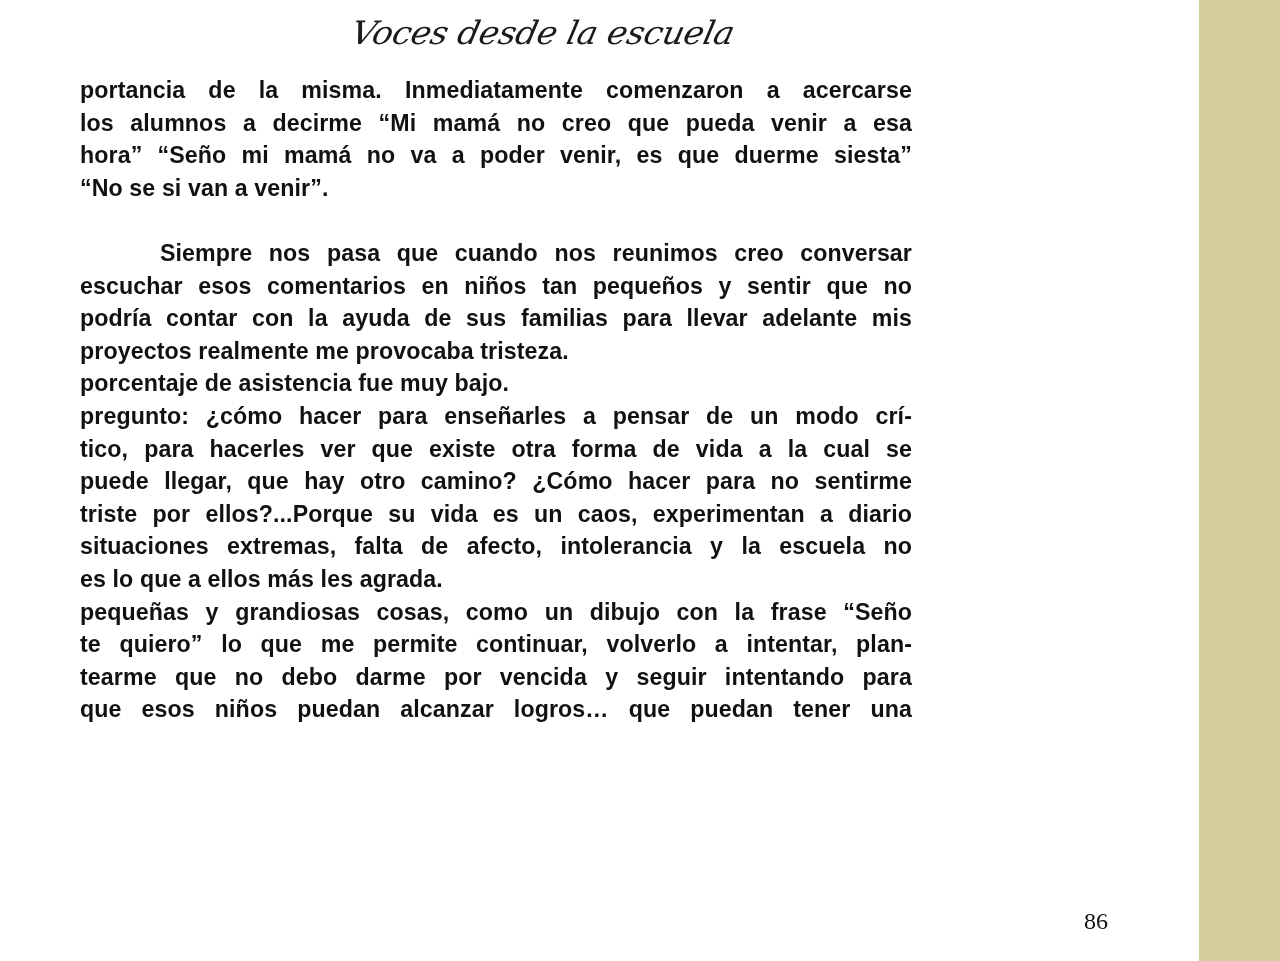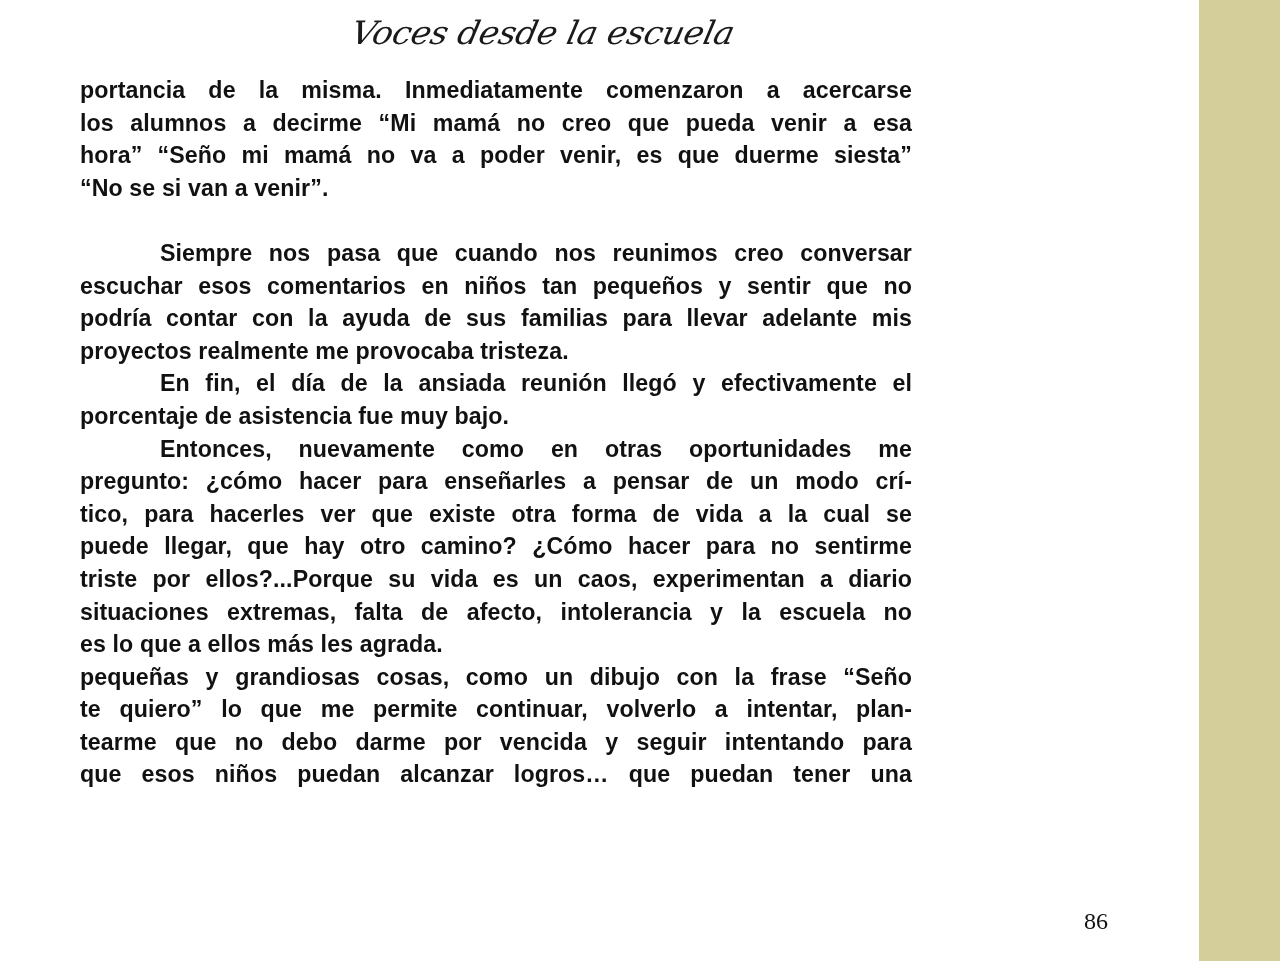--- a/index.html
+++ b/index.html
@@ -57,26 +57,24 @@
   <span class="blank"></span>
 
   <div>
     <span class="line indent">Siempre nos pasa que cuando nos reunimos creo conversar</span>
     <span class="line">escuchar esos comentarios en niños tan pequeños y sentir que no</span>
     <span class="line">podría contar con la ayuda de sus familias para llevar adelante mis</span>
     <span class="line last">proyectos realmente me provocaba tristeza.</span>
   </div>
 
   <div>
-    <span class="line indent">En fin, el día de la ansiada reunión llegó y efectivamente el</span>
     <span class="line last">porcentaje de asistencia fue muy bajo.</span>
   </div>
 
   <div>
-    <span class="line indent">Entonces, nuevamente como en otras oportunidades me</span>
     <span class="line">pregunto: ¿cómo hacer para enseñarles a pensar de un modo crí-</span>
     <span class="line">tico, para hacerles ver que existe otra forma de vida a la cual se</span>
     <span class="line">puede llegar, que hay otro camino? ¿Cómo hacer para no sentirme</span>
     <span class="line">triste por ellos?...Porque su vida es un caos, experimentan a diario</span>
     <span class="line">situaciones extremas, falta de afecto, intolerancia y la escuela no</span>
     <span class="line last">es lo que a ellos más les agrada.</span>
   </div>
 
   <div>
     <span class="line">pequeñas  y grandiosas cosas, como un dibujo con la frase “Seño</span>

